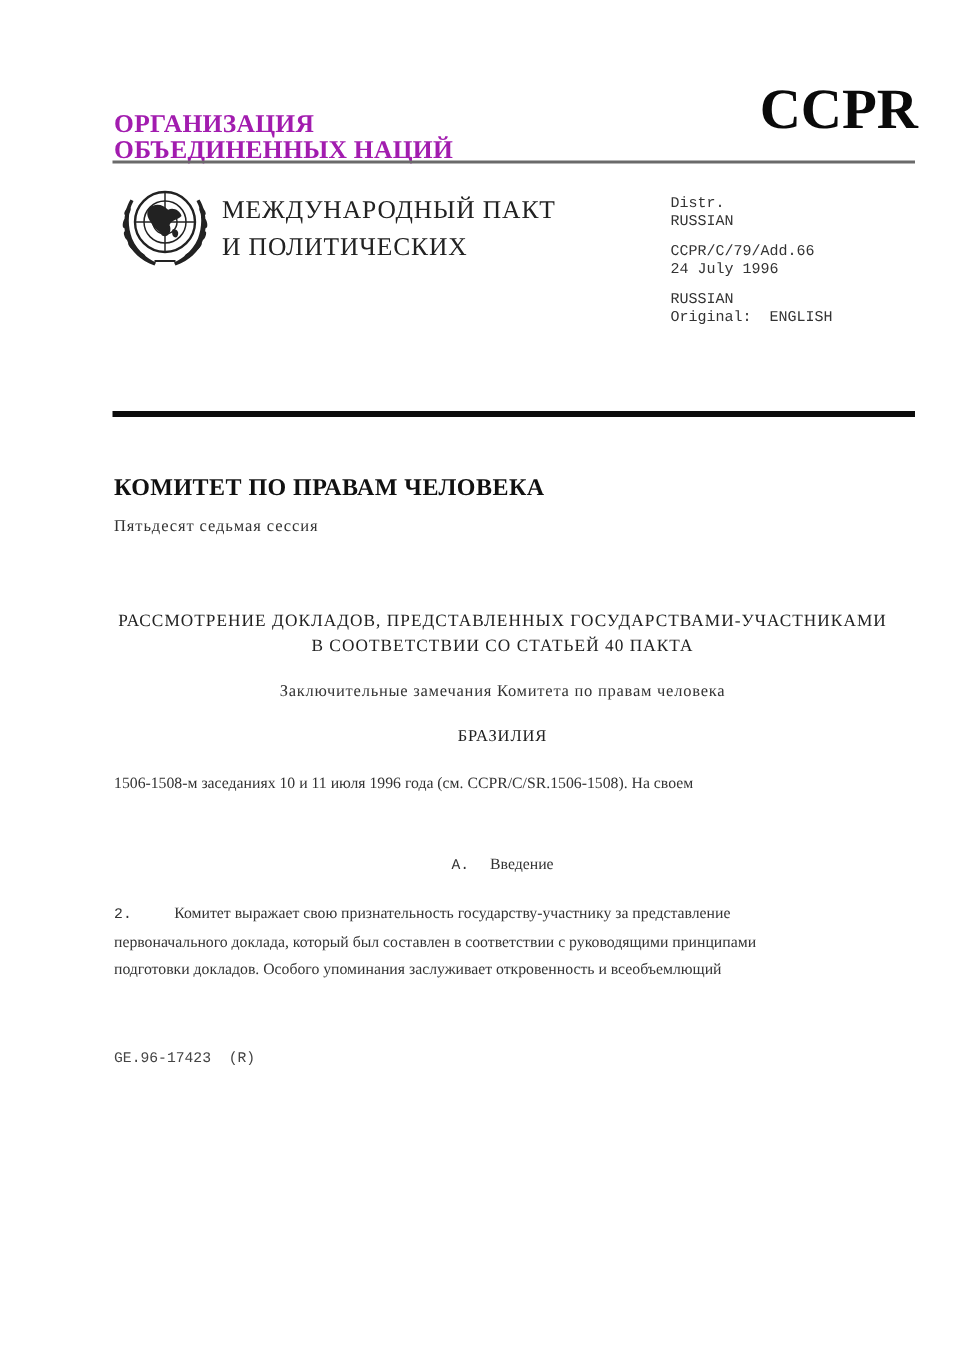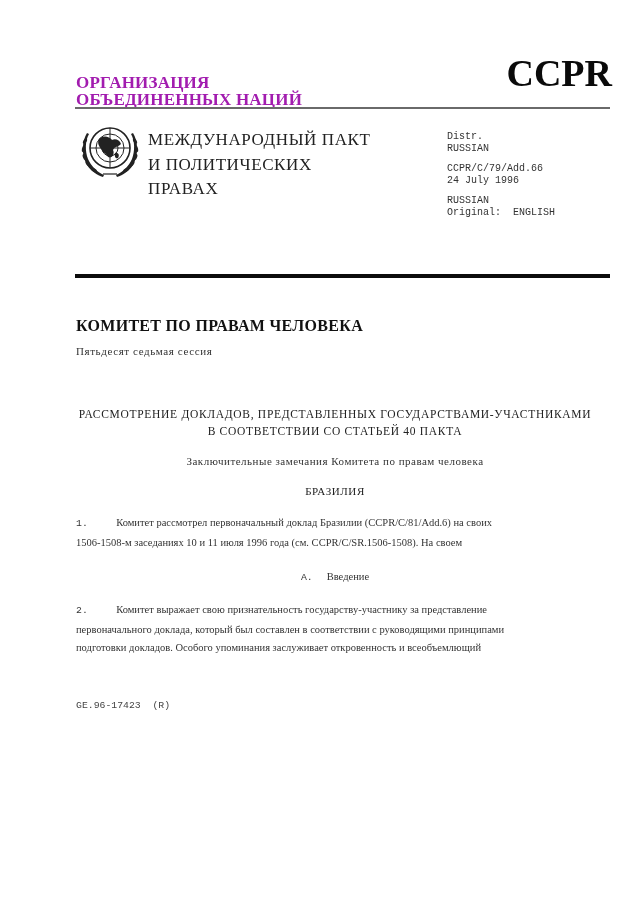--- a/index.html
+++ b/index.html
@@ -188,21 +188,20 @@
     <line x1="31" y1="9" x2="31" y2="49" stroke="#222" stroke-width="1"></line>
     <path d="M20 20 C24 16 30 17 33 21 C36 19 41 21 42 25 C39 28 36 27 34 31 C36 35 33 40 29 38 C27 34 24 34 22 30 C20 27 18 24 20 20 Z" fill="#222"></path>
     <path d="M36 34 C39 33 41 36 39 39 C37 40 35 38 36 34 Z" fill="#222"></path>
     <line x1="24" y1="55" x2="38" y2="55" stroke="#222" stroke-width="1.2"></line>
   </svg>
 </div>
 
 <div class="abs covenant-title">
   <div>МЕЖДУНАРОДНЫЙ ПАКТ</div>
   <div>И ПОЛИТИЧЕСКИХ</div>
-  <div>ПРАВАХ</div>
 </div>
 
 <div class="abs meta">
   <div>Distr.</div>
   <div>RUSSIAN</div>
   <div class="gap"></div>
   <div>CCPR/C/79/Add.66</div>
   <div>24 July 1996</div>
   <div class="gap"></div>
   <div>RUSSIAN</div>
@@ -216,21 +215,20 @@
 
 <div class="abs centered title-main">
   <div>РАССМОТРЕНИЕ ДОКЛАДОВ, ПРЕДСТАВЛЕННЫХ ГОСУДАРСТВАМИ-УЧАСТНИКАМИ</div>
   <div>В СООТВЕТСТВИИ СО СТАТЬЕЙ 40 ПАКТА</div>
 </div>
 
 <div class="abs centered subtitle">Заключительные замечания Комитета по правам человека</div>
 <div class="abs centered country">БРАЗИЛИЯ</div>
 
 <div class="abs para para1">
-  <div><span class="mono">1.</span><span style="display:inline-block;width:28px;"></span><span>Комитет рассмотрел первоначальный доклад Бразилии (CCPR/C/81/Add.6) на своих</span></div>
   <div>1506-1508-м заседаниях 10 и 11 июля 1996 года (см. CCPR/C/SR.1506-1508).  На своем</div>
 </div>
 
 <div class="abs section-a">
   <span class="num">A.</span><span class="label">Введение</span>
 </div>
 
 <div class="abs para para2">
   <div><span class="mono">2.</span><span style="display:inline-block;width:28px;"></span><span>Комитет выражает свою признательность государству-участнику за представление</span></div>
   <div>первоначального доклада, который был составлен в соответствии с руководящими принципами</div>

